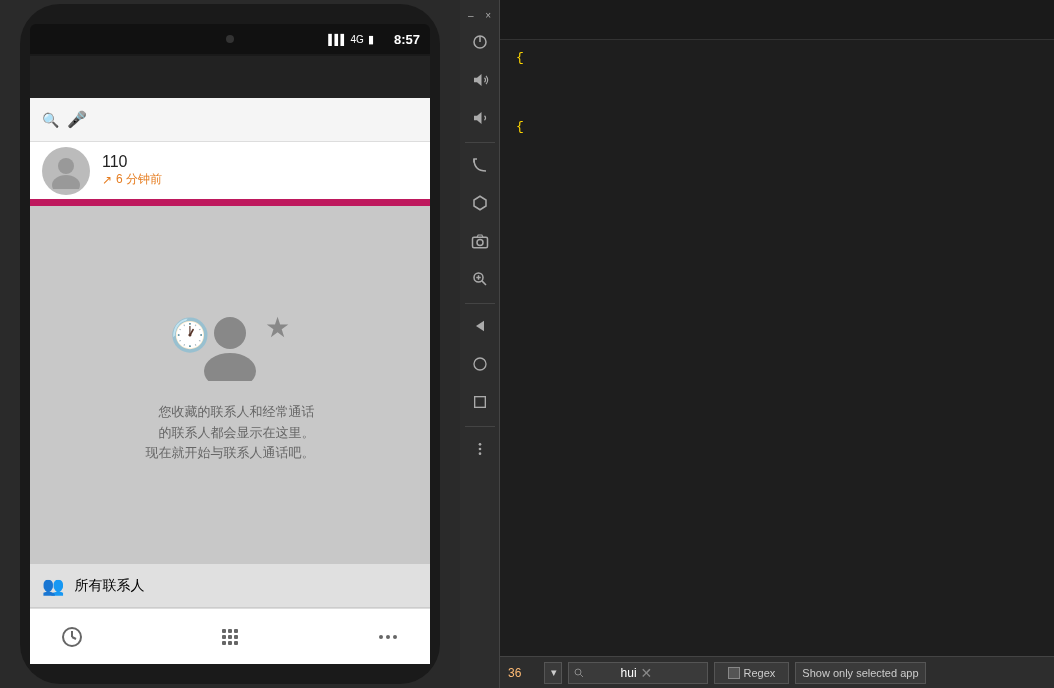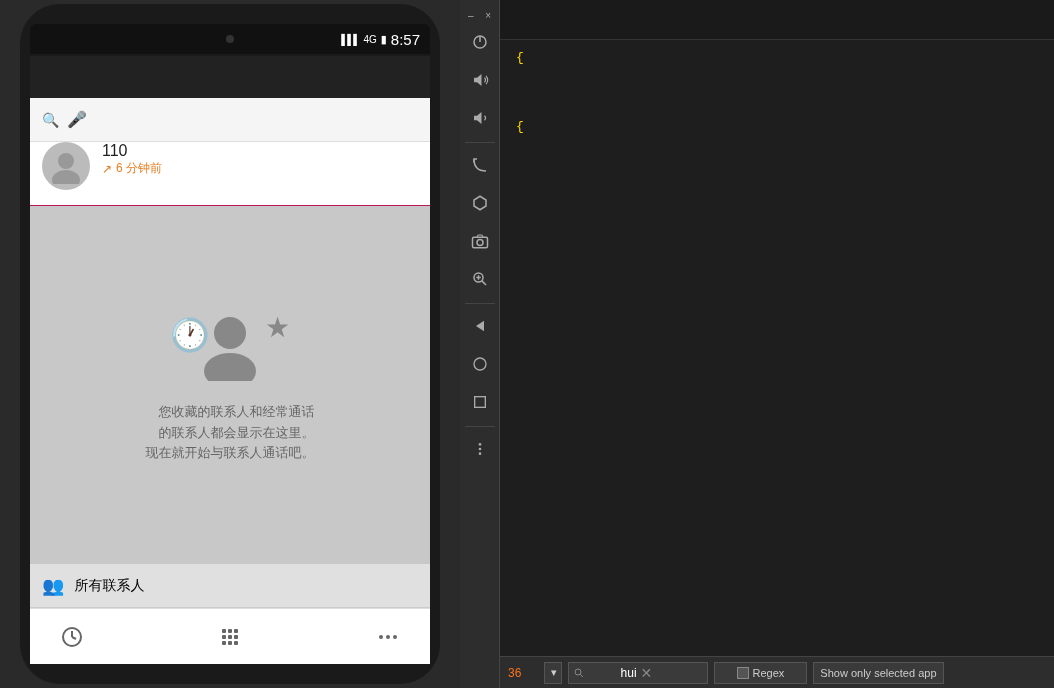--- a/index.html
+++ b/index.html
@@ -108,24 +108,24 @@
 
     .mic-icon {
       color: #888;
       font-size: 16px;
     }
 
     .contact-item {
       background: white;
       height: 64px;
       display: flex;
-      align-items: flex-start;
+      align-items: center;
       padding: 0 12px;
       gap: 12px;
-      border-bottom: 1px solid #be185d;
+      border-bottom: 7px solid #be185d;
     }
 
     .contact-avatar {
       width: 48px;
       height: 48px;
       border-radius: 50%;
       background: #bbb;
       display: flex;
       align-items: center;
       justify-content: center;
@@ -310,21 +310,21 @@
       background: #2d2d2d;
       height: 32px;
       display: flex;
       align-items: center;
       padding: 0 8px;
       gap: 6px;
       border-top: 1px solid #444;
     }
 
     .line-num {
-      color: #f97316;
+      color: #fdba74;
       font-size: 12px;
       min-width: 30px;
     }
 
     .filter-dropdown {
       height: 22px;
       background: #3a3a3a;
       border: 1px solid #555;
       color: #ccc;
       font-size: 11px;
@@ -357,21 +357,21 @@
       font-size: 14px;
       cursor: pointer;
     }
 
     .regex-btn {
       height: 22px;
       background: #3a3a3a;
       border: 1px solid #555;
       color: #ccc;
       font-size: 11px;
-      padding: 0 22px;
+      padding: 0 13px;
       display: flex;
       align-items: center;
       gap: 4px;
       cursor: pointer;
     }
 
     .regex-checkbox {
       width: 12px;
       height: 12px;
       border: 1px solid #888;
@@ -405,21 +405,21 @@
 
 <div class="phone-area">
   <div class="phone-outer">
 
     <div class="phone-top-bar">
       <span class="camera-dot"></span>
       <div class="status-icons">
         <span style="font-size:10px; letter-spacing:-1px;">▌▌▌</span>
         <span style="font-size:10px;">4G</span>
         <span style="font-size:11px;">▮</span>
-        <span style="font-size:15px; font-weight:normal;">8:57</span>
+        <span style="font-size:13px; font-weight:bold;margin-left:16px;">8:57</span>
       </div>
     </div>
 
     <div class="phone-screen">
 
       <div class="screen-header">
         <span style="font-size:16px; color:#ccc;"></span>
       </div>
 
       <div class="search-bar">

